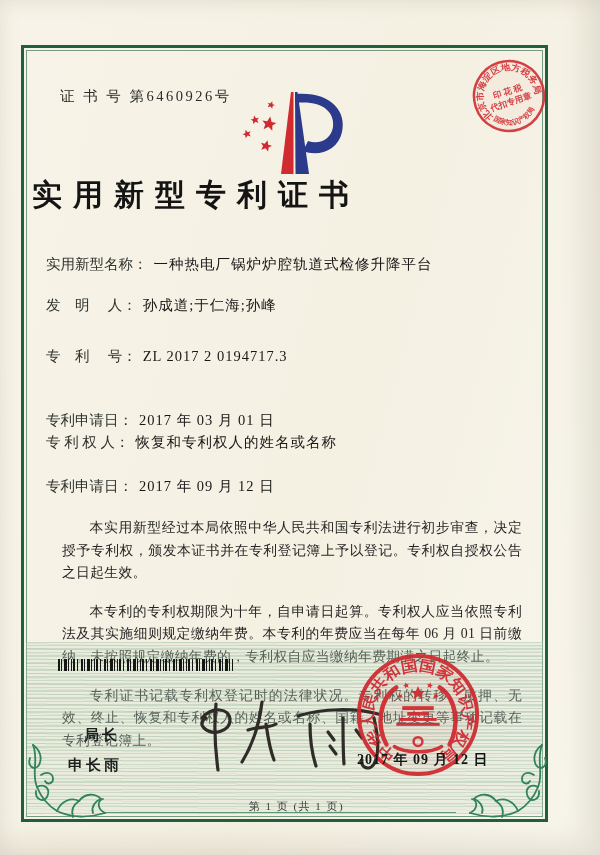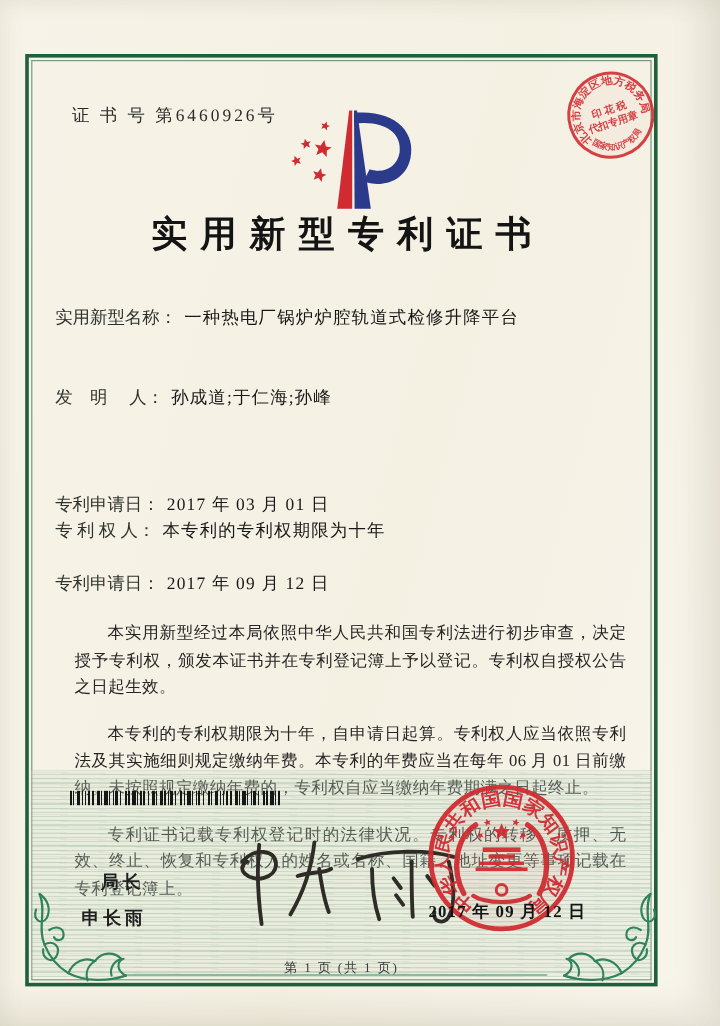--- a/index.html
+++ b/index.html
@@ -4,21 +4,21 @@
 <style>
   html,body{margin:0;padding:0;}
   body{width:600px;height:855px;position:relative;font-family:"Liberation Serif",serif;background:#e8e4d8;overflow:hidden;}
   .paper{position:absolute;inset:0;background:linear-gradient(105deg,#f7f3e8 0%,#f4f0e2 55%,#f8f5ec 100%);}
   .paper::after{content:"";position:absolute;inset:0;pointer-events:none;
     box-shadow:inset -16px -12px 26px rgba(120,110,85,.14), inset 5px 5px 16px rgba(120,110,85,.08);}
   .frame{position:absolute;left:21px;top:45px;width:527px;height:777px;border:3px solid #20603f;box-sizing:border-box;}
   .frame::after{content:"";position:absolute;inset:2px;border:1px solid rgba(32,96,63,.6);}
   .cert-no{position:absolute;left:60px;top:87px;font-size:14.5px;letter-spacing:2.5px;color:#2b2b2b;}
   .logo{position:absolute;left:233px;top:90px;width:128px;height:88px;}
-  .title{position:absolute;left:21px;top:175px;width:527px;text-align:center;font-size:30px;font-weight:700;
+  .title{position:absolute;left:21px;top:175px;width:527px;font-size:30px;font-weight:700;
     letter-spacing:11px;text-indent:11px;color:#141414;}
   .frow{position:absolute;left:46px;font-size:14.5px;color:#1d1d1d;white-space:nowrap;text-align:right;}
   .flabel{white-space:pre;color:#2e332e;margin-right:6px;}
   .fvalue{letter-spacing:1px;color:#181818;}
   .bodytext{position:absolute;left:46px;top:501px;width:492px;font-size:13.8px;line-height:22.6px;
     color:#262626;text-align:justify;letter-spacing:.3px;}
   .bodytext p{margin:16px;text-indent:2em;}
   .guilloche{position:absolute;left:26px;top:642px;width:517px;height:172px;z-index:0;
     background:
       repeating-linear-gradient(1.5deg, rgba(110,160,125,.10) 0 1px, transparent 1px 5px),
@@ -39,21 +39,21 @@
       #161616 19px 20px, transparent 20px 23px);}
   .signer{position:absolute;left:68px;font-family:"Liberation Sans",sans-serif;font-weight:600;
     font-size:15px;letter-spacing:3px;color:#1f1f1f;z-index:2;}
   .signer.title-line{top:726px;margin-left:16px;}
   .signer.name-line{top:756px;}
   .signature{position:absolute;left:178px;top:690px;width:220px;height:88px;z-index:2;}
   .seal-main{position:absolute;left:353px;top:650px;width:130px;height:130px;z-index:3;opacity:.93;}
   .issue-date{position:absolute;left:357px;top:751px;font-size:14px;font-weight:600;letter-spacing:1px;
     color:#141414;z-index:4;white-space:nowrap;}
   .seal-tax{position:absolute;left:470px;top:57px;width:78px;height:78px;transform:rotate(-18deg);z-index:3;opacity:.88;}
-  .page-footer{position:absolute;left:21px;top:799px;width:527px;text-align:center;font-size:11px;
+  .page-footer{position:absolute;left:33px;top:799px;width:527px;text-align:center;font-size:11px;
     letter-spacing:1.5px;color:#3c3c3c;z-index:2;}
 </style>
 </head>
 <body>
 
 <div class="paper">
 
   <div class="frame"></div>
 
   <div class="cert-no">证 书 号 第6460926号</div>
@@ -75,28 +75,31 @@
       <use href="#star" xlink:href="#star" transform="translate(14,44) scale(4.5) rotate(-20)"></use>
       <use href="#star" xlink:href="#star" transform="translate(33,56) scale(6) rotate(15)"></use>
     </g>
   </svg>
 
   <div class="title">实用新型专利证书</div>
 
   <div class="frow" style="top:255px">
     <span class="flabel">实用新型名称：</span><span class="fvalue">一种热电厂锅炉炉腔轨道式检修升降平台</span>
   </div>
-  <div class="frow" style="top:322px">
+  <div class="frow" style="top:296px">
     <span class="flabel">发　明　 人：</span><span class="fvalue">孙成道;于仁海;孙峰</span>
+  </div>
+  <div class="frow" style="top:347px">
+    <span class="flabel">专　利　 号：</span><span class="fvalue">ZL 2017 2 0194717.3</span>
   </div>
   <div class="frow" style="top:411px">
     <span class="flabel">专利申请日：</span><span class="fvalue">2017 年 03 月 01 日</span>
   </div>
   <div class="frow" style="top:433px">
-    <span class="flabel">专 利 权 人：</span><span class="fvalue">本专利的专利权期限为十年</span>
+    <span class="flabel">专 利 权 人：</span><span class="fvalue">恢复和专利权人的姓名或名称</span>
   </div>
   <div class="frow" style="top:477px">
     <span class="flabel">专利申请日：</span><span class="fvalue">2017 年 09 月 12 日</span>
   </div>
 
   <div class="bodytext">
     <p>本实用新型经过本局依照中华人民共和国专利法进行初步审查，决定授予专利权，颁发本证书并在专利登记簿上予以登记。专利权自授权公告之日起生效。</p>
     <p>本专利的专利权期限为十年，自申请日起算。专利权人应当依照专利法及其实施细则规定缴纳年费。本专利的年费应当在每年 06 月 01 日前缴纳。未按照规定缴纳年费的，专利权自应当缴纳年费期满之日起终止。</p>
     <p>专利证书记载专利权登记时的法律状况。专利权的转移、质押、无效、终止、恢复和专利权人的姓名或名称、国籍、地址变更等事项记载在专利登记簿上。</p>
   </div>

